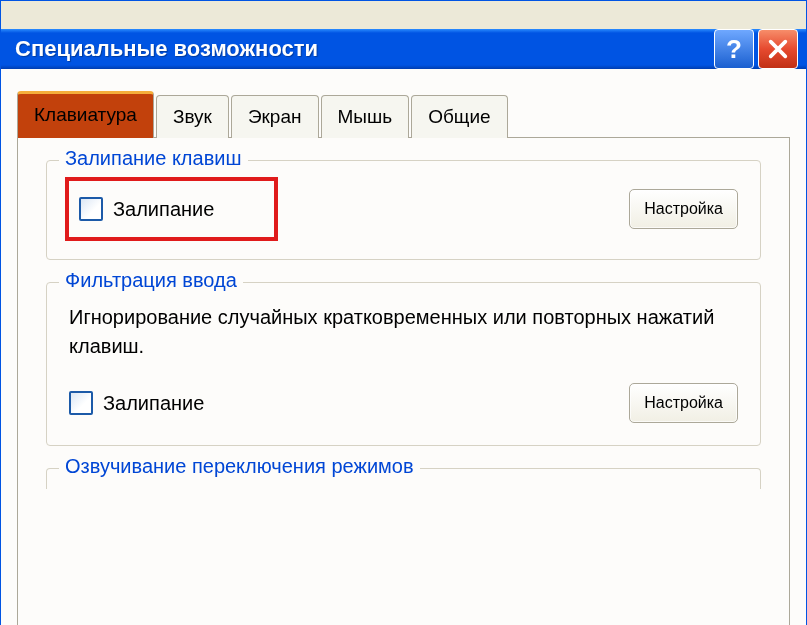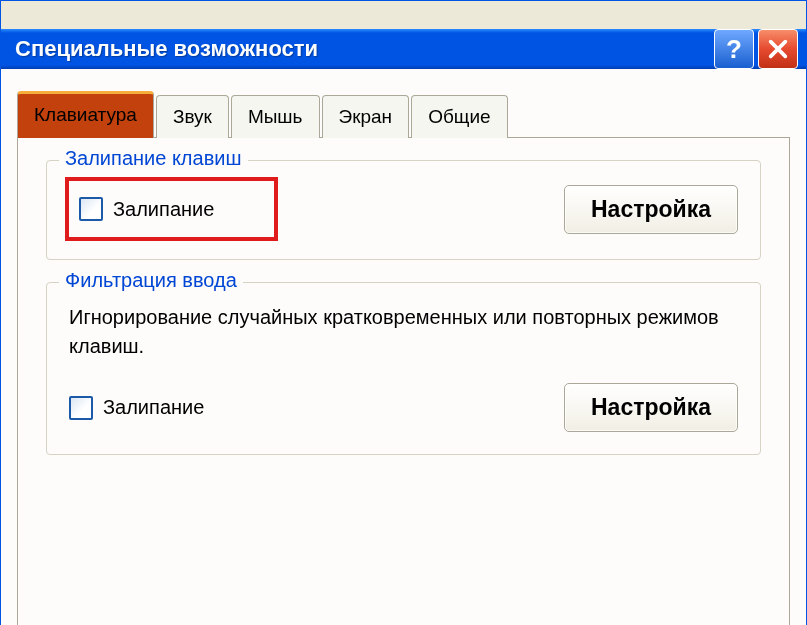--- a/index.html
+++ b/index.html
@@ -139,29 +139,28 @@
       height: 24px;
       border: 2px solid #1c5aa8;
       background: linear-gradient(to bottom right, #dbe6f4, #fff 60%);
       border-radius: 2px;
     }
     .checkbox-label {
       font-size: 20px;
       color: #000;
     }
     .btn {
-      padding: 10px 26px;
-      font-size: 23px;
+      padding: 10px 14px;
+      font-size: 16px;
       background: linear-gradient(to bottom, #fff, #f1efe4);
       border: 1px solid #aca899;
       border-radius: 5px;
       cursor: pointer;
       color: #000;
       box-shadow: inset 0 0 0 1px rgba(255,255,255,0.7);
-      font-weight: bold;
     }
     .cursor-overlay {
       position: absolute;
       left: 78px;
       top: 188px;
       font-size: 24px;
       color: #000;
       pointer-events: none;
     }
     .groupbox.partial {
@@ -187,50 +186,53 @@
             <path d="M4 4 L20 20 M20 4 L4 20" stroke="#fff" stroke-width="4" stroke-linecap="round"></path>
           </svg>
       </div>
     </div>
   </div>
 
   <div class="content">
     <div class="tab-strip">
       <div class="tab active">Клавиатура</div>
       <div class="tab">Звук</div>
+      <div class="tab">Экран</div>
       <div class="tab">Мышь</div>
-      <div class="tab">Экран</div>
       <div class="tab">Общие</div>
     </div>
 
     <div class="tab-panel">
 
       <div class="groupbox">
         <div class="groupbox-title">Залипание клавиш</div>
         <div class="groupbox-row">
           <label class="checkbox-wrap highlighted">
             <span class="fake-checkbox"></span>
             <span class="checkbox-label">Залипание</span>
           </label>
           <button class="btn">Настройка</button>
         </div>
       </div>
 
       <div class="groupbox">
         <div class="groupbox-title">Фильтрация ввода</div>
-        <div class="groupbox-desc">Игнорирование случайных кратковременных или повторных режимов клавиш.</div>
+        <div class="groupbox-desc">Игнорирование случайных кратковременных или повторных нажатий клавиш.</div>
         <div class="groupbox-row">
           <label class="checkbox-wrap">
             <span class="fake-checkbox"></span>
             <span class="checkbox-label">Залипание</span>
           </label>
           <button class="btn">Настройка</button>
         </div>
       </div>
 
+      <div class="groupbox partial">
+        <div class="groupbox-title">Озвучивание переключения режимов</div>
+      </div>
 
     </div>
   </div>
 
   <div class="cursor-overlay">
     <svg width="22" height="28" viewBox="0 0 22 28">
         <path d="M1 1 L1 22 L6 17 L10 26 L13 25 L9 16 L17 16 Z" fill="#fff" stroke="#000" stroke-width="1.5"></path>
       </svg>
   </div>
 </div>

